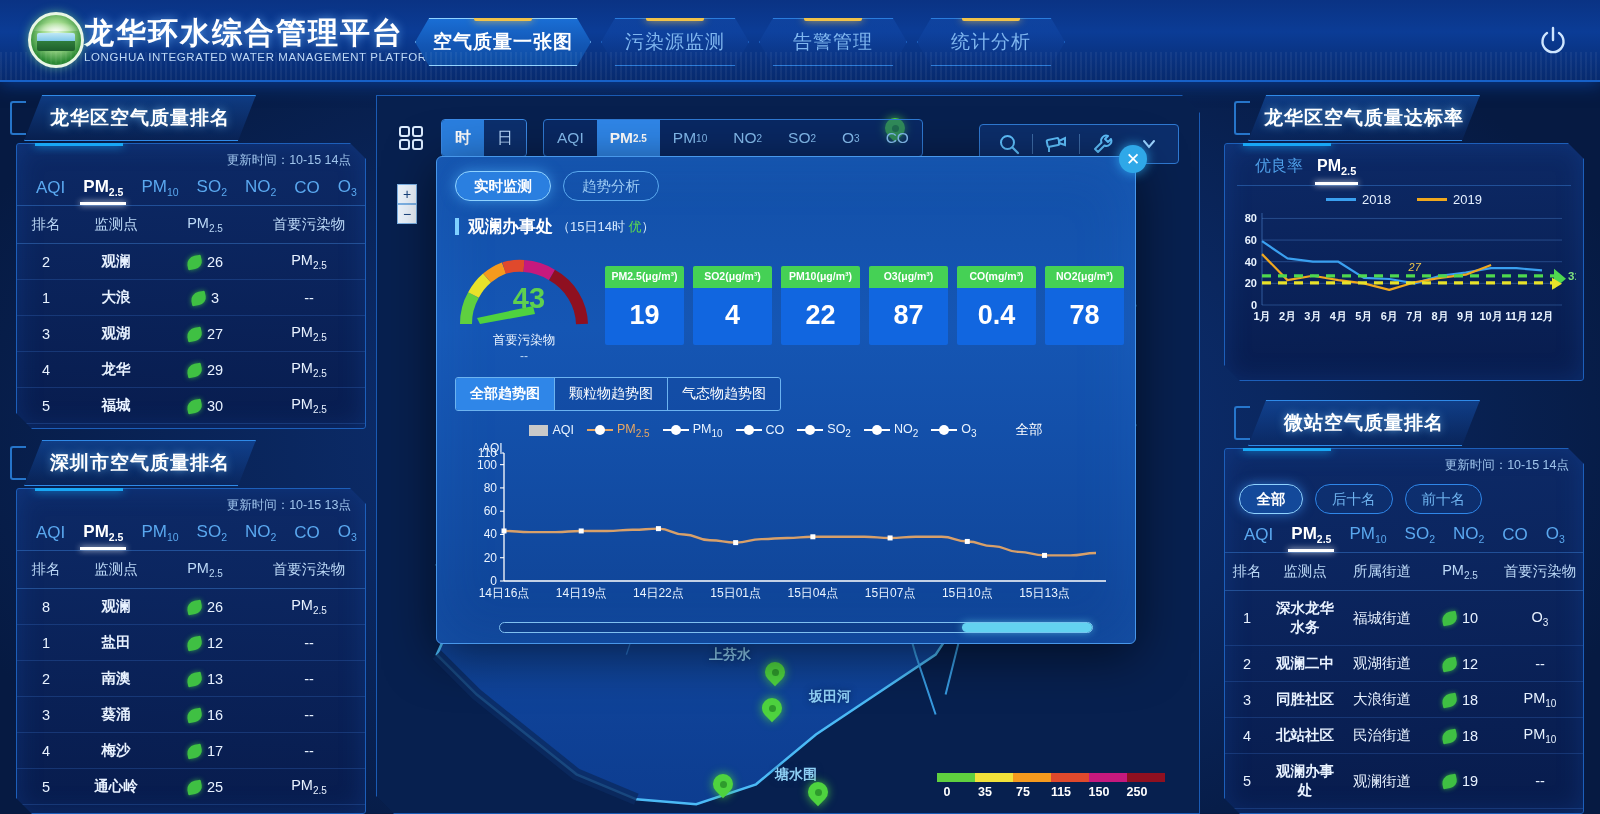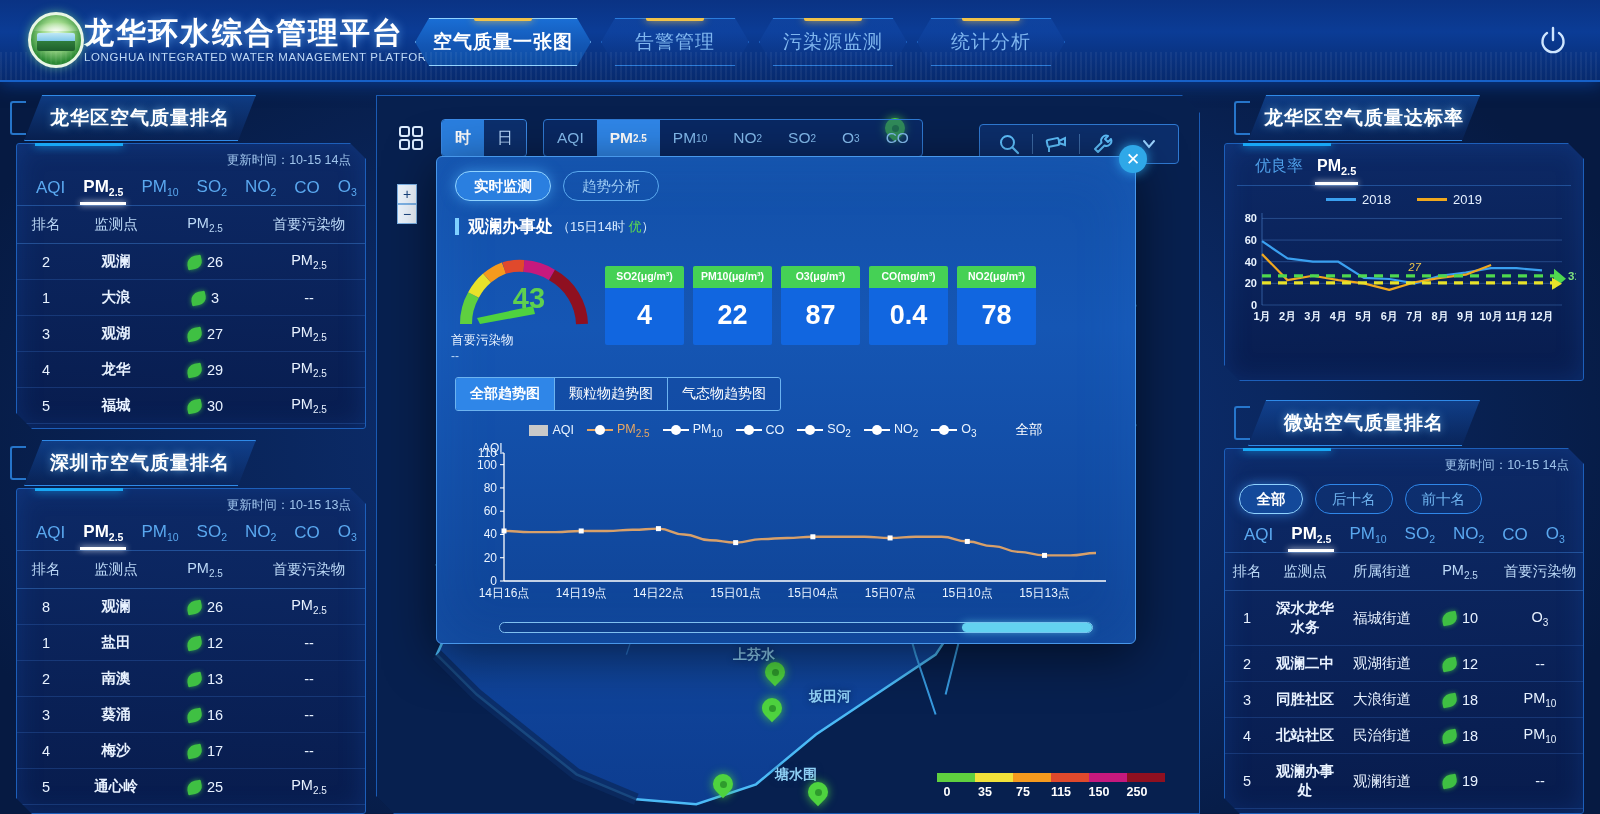--- a/index.html
+++ b/index.html
@@ -251,21 +251,21 @@
   }
   .mtab.active{ color:#fff; font-weight:bold; background:#2a7fe0; border-color:#8fd2ff;
                 box-shadow:0 0 14px rgba(80,180,255,.6);}
   .st-row{ display:flex; align-items:center; padding:14px 18px 0 18px; }
   .st-bar{ width:4px; height:17px; background:#7fd0ff; margin-right:9px; }
   .st-name{ font-size:17px; color:#fff; font-weight:bold; }
   .st-sub{ font-size:13px; color:#d5e9ff; margin-left:4px; }
   .st-sub .good{ color:#5ee04b; }
   .st-meta{ margin-left:auto; font-size:13px; color:#eaf4ff; display:flex; gap:26px; }
   .metrics{ display:flex; align-items:center; padding:10px 18px 0 14px; gap:0; }
-  .gauge{ width:146px; text-align:left; position:relative; }
+  .gauge{ width:146px; text-align:center; position:relative; }
   .gauge-label{ font-size:12.5px; color:#eaf4ff; margin-top:-4px; }
   .gauge-val{ font-size:12px; color:#bcd8f5; }
   .cards{ display:flex; gap:9px; margin-left:8px; }
   .card{ width:79px; border-radius:2px; overflow:hidden; }
   .card .h{ background:#45d155; color:#fff; font-size:10.5px; text-align:center;
             padding:5px 0 5px; line-height:1.1; font-weight:bold;}
   .card .v{ background:#1166e0; color:#fff; font-size:27px; font-weight:bold;
             text-align:center; padding:12px 0 14px; }
   .chart-tabs{ display:flex; margin:14px 0 0 18px; border:1px solid #6cb3f0; border-radius:3px;
                overflow:hidden; width:fit-content; }
@@ -307,26 +307,26 @@
 
     <div class="navtabs">
       <div class="navtab active">
         <div class="edge"></div>
         <div class="cap"></div>
         <span class="lbl">空气质量一张图</span>
       </div>
       <div class="navtab">
         <div class="edge"></div>
         <div class="cap"></div>
-        <span class="lbl">告警管理</span>
+        <span class="lbl">污染源监测</span>
       </div>
       <div class="navtab">
         <div class="edge"></div>
         <div class="cap"></div>
-        <span class="lbl">污染源监测</span>
+        <span class="lbl">告警管理</span>
       </div>
       <div class="navtab">
         <div class="edge"></div>
         <div class="cap"></div>
         <span class="lbl">统计分析</span>
       </div>
     </div>
 
     <div class="power-btn">
       <svg width="34" height="34" viewBox="0 0 34 34">
@@ -501,21 +501,21 @@
         <path d="M420 200 L450 250 L430 300"></path>
         <path d="M520 490 L540 560 L560 620"></path>
       </g>
 
       <path d="M300 180 L330 165 L360 175 L375 160 L395 170 L400 195 L380 215 L350 225 L320 215 L300 200 Z" fill="#2e7de0" opacity=".9" stroke="#6fc6f5" stroke-width="1"></path>
 
       <path d="M60 560 L100 600 L150 640 L200 680 L260 705" fill="none" stroke="#0b2a60" stroke-width="12" opacity=".8"></path>
     </svg>
 
     <div class="map-label" style="left:130px; top:180px;">高峰水库</div>
-    <div class="map-label" style="left:356px; top:550px;">上芬水</div>
+    <div class="map-label" style="left:332px; top:550px;">上芬水</div>
     <div class="map-label" style="left:432px; top:592px;">坂田河</div>
     <div class="map-label" style="left:398px; top:670px;">塘水围</div>
 
     <div class="pin" style="left:508px; top:22px;"></div>
     <div class="pin" style="left:388px; top:566px;"></div>
     <div class="pin" style="left:385px; top:602px;"></div>
     <div class="pin" style="left:336px; top:678px;"></div>
     <div class="pin" style="left:431px; top:686px;"></div>
 
     <div class="map-toolbar">
@@ -746,20 +746,24 @@
             <path d="M73 18 A58 58 0 0 1 101 27" stroke="#c6197d"></path>
             <path d="M101 27 A58 58 0 0 1 131 76" stroke="#8f1020"></path>
           </g>
           <polygon points="26,70 82,58 84,66 29,76" fill="#4fd23f"></polygon>
           <text x="78" y="60" font-size="29" font-weight="bold" fill="#5fd04f" text-anchor="middle" font-family="Liberation Sans, sans-serif" id="gauge-value-text">43</text>
         </svg>
         <div class="gauge-label">首要污染物</div>
         <div class="gauge-val">--</div>
       </div>
       <div class="cards" id="metric-cards">
+          <div class="card">
+            <div class="h">PM2.5(μg/m³)</div>
+            <div class="v">19</div>
+          </div>
           <div class="card">
             <div class="h">SO2(μg/m³)</div>
             <div class="v">4</div>
           </div>
           <div class="card">
             <div class="h">PM10(μg/m³)</div>
             <div class="v">22</div>
           </div>
           <div class="card">
             <div class="h">O3(μg/m³)</div>

